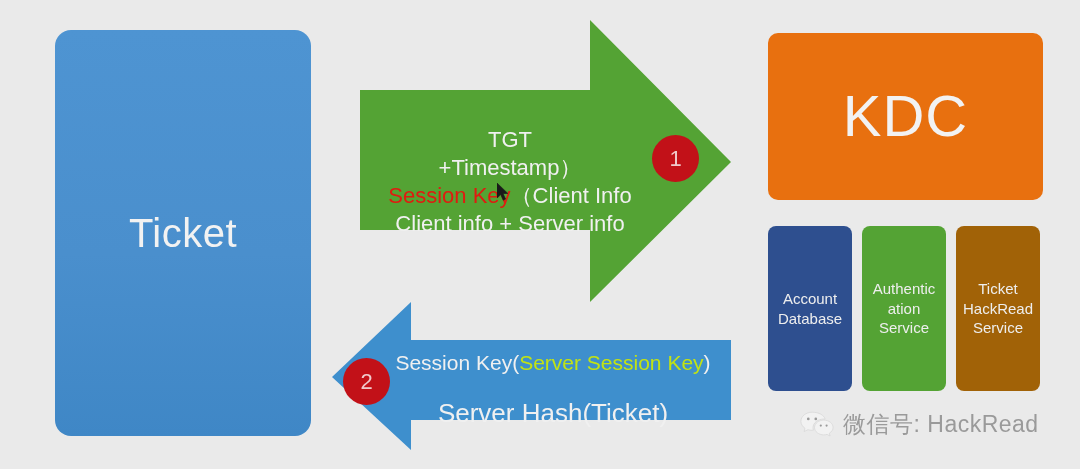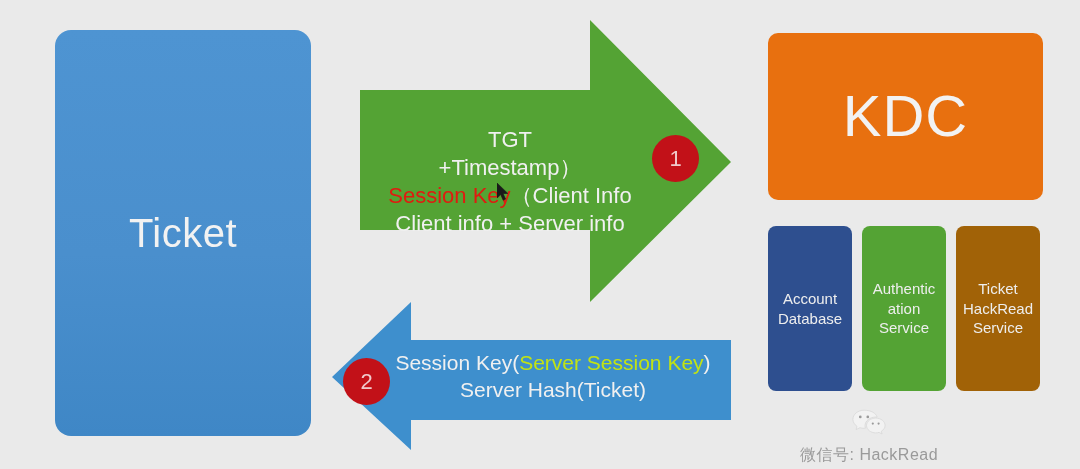--- a/index.html
+++ b/index.html
@@ -61,41 +61,40 @@
     left:360px;top:126px;width:300px;
     font-size:22px;
   }
   #green-label .line{display:block;}
   .red-text{color:#e01b10;}
   #blue-label{
     left:372px;top:350px;width:362px;
     font-size:21px;
   }
   #blue-label .line{display:block;}
-  #blue-label .line2{font-size:21px;}
+  #blue-label .line2{font-size:26px;margin-top:20px;}
   .green-text{color:#c2e313;}
 
   
   .badge{
     position:absolute;
     width:47px;height:47px;border-radius:50%;
     background:#c21118;
     display:flex;align-items:center;justify-content:center;
     color:#f0c9cb;font-size:22px;
   }
   #badge-1{left:652px;top:135px;}
   #badge-2{left:343px;top:358px;}
 
   
   #watermark{
     position:absolute;left:800px;top:409px;
     display:flex;align-items:center;gap:9px;
-    color:#9a9a9a;font-size:16px;
+    color:#9a9a9a;font-size:23px;
     white-space:nowrap;
-    flex-direction:column;
   }
   #watermark .wm-text{letter-spacing:.5px;}
 
   
   #cursor{position:absolute;left:497px;top:183px;}
 </style>
 </head>
 <body>
 
 <div id="stage">

